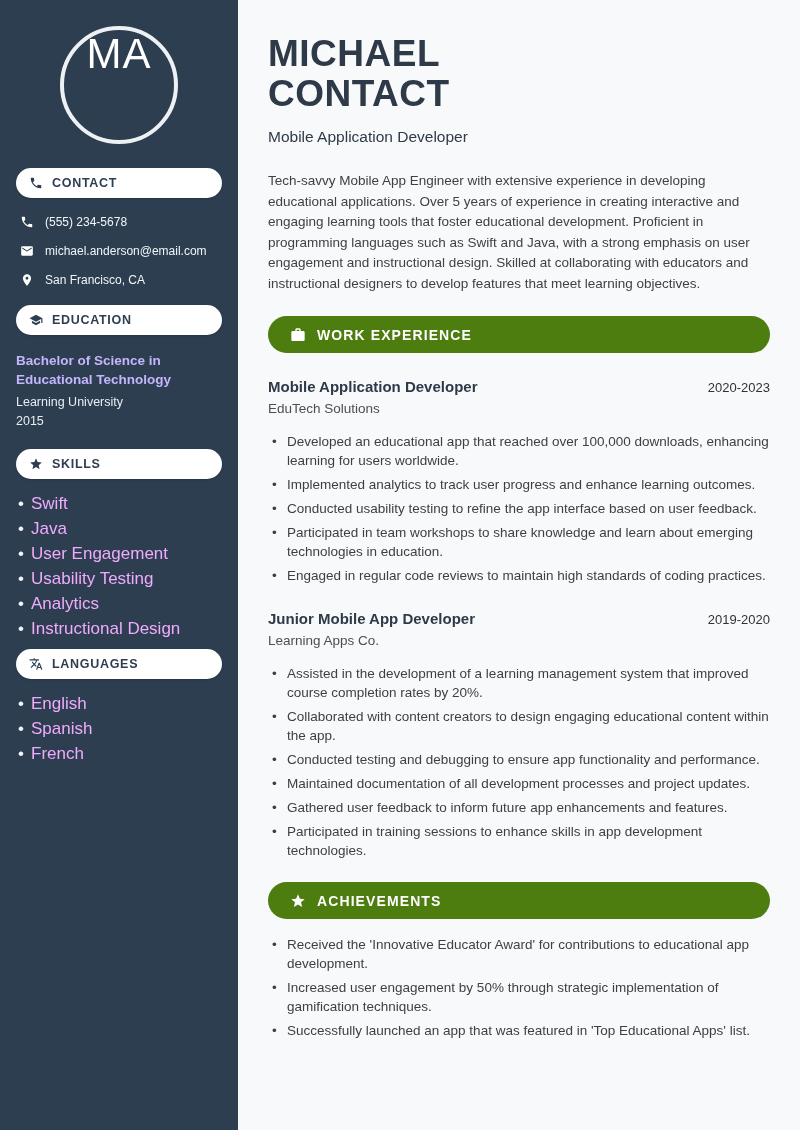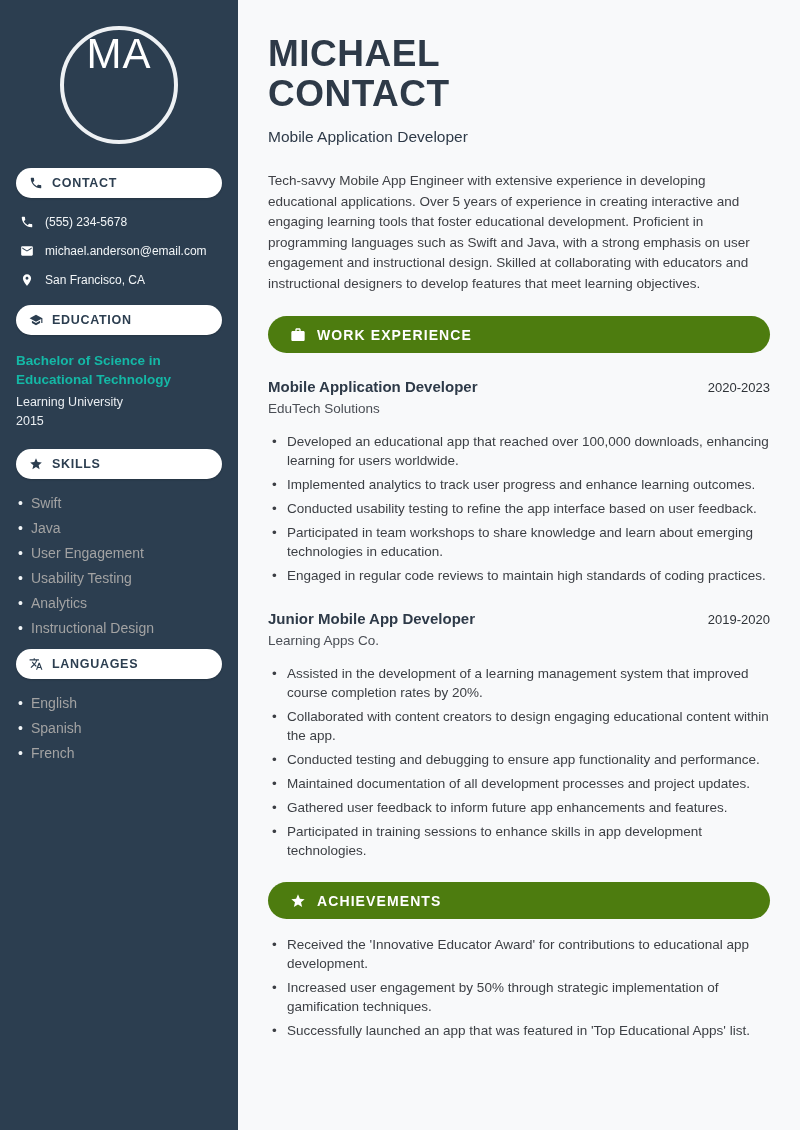--- a/index.html
+++ b/index.html
@@ -28,27 +28,27 @@
     box-shadow:0 1px 2px rgba(0,0,0,0.18);
   }
   .side-pill svg { width:14px; height:14px; fill:#2c3e50; flex-shrink:0; }
 
   .contact-list { list-style:none; margin:0 0 16px 0; padding:0 10px 0 20px;text-align:center; }
   .contact-item { display:flex; align-items:flex-start; gap:11px; margin-bottom:12px; }
   .contact-item svg { width:14px; height:14px; fill:#ffffff; flex-shrink:0; margin-top:1px; }
   .c-text { font-size:12px; color:#f2f5f7; line-height:17px; word-break:break-all; }
 
   .edu-block { padding:0 14px 0 16px; margin-bottom:18px; }
-  .edu-degree { font-size:13.5px; font-weight:bold; color:#14b8a6; line-height:19px; margin-bottom:4px; }
+  .edu-degree { font-size:13.5px; font-weight:bold; color:#c4b5fd; line-height:19px; margin-bottom:4px; }
   .edu-school { font-size:12.5px; color:#e9edf1; line-height:19px; }
   .edu-year { font-size:12.5px; color:#e9edf1; line-height:19px; }
 
   .side-list { list-style:none; margin:0 0 12px 0; padding:0 10px 0 18px; }
   .side-list li {
-    position:relative; padding-left:13px; font-size:14px; color:#a3a3a3;
+    position:relative; padding-left:13px; font-size:17px; color:#f0abfc;
     line-height:17px; margin-bottom:8px;
   }
   .side-list li::before { content:"•"; position:absolute; left:0; top:0; color:#f2f5f7; }
 
   
   .main { flex:1; background:#f8f9fa; padding:34px 30px 0 30px; }
   .name { font-size:37px; font-weight:bold; color:#2e3a48; line-height:1.07; letter-spacing:0.5px; }
   .name-line { display:block; }
   .job-title { margin-top:15px; font-size:15.5px; color:#2e3a48; }
   .summary { margin-top:25px; font-size:13.5px; color:#3f4146; line-height:20.5px; }

